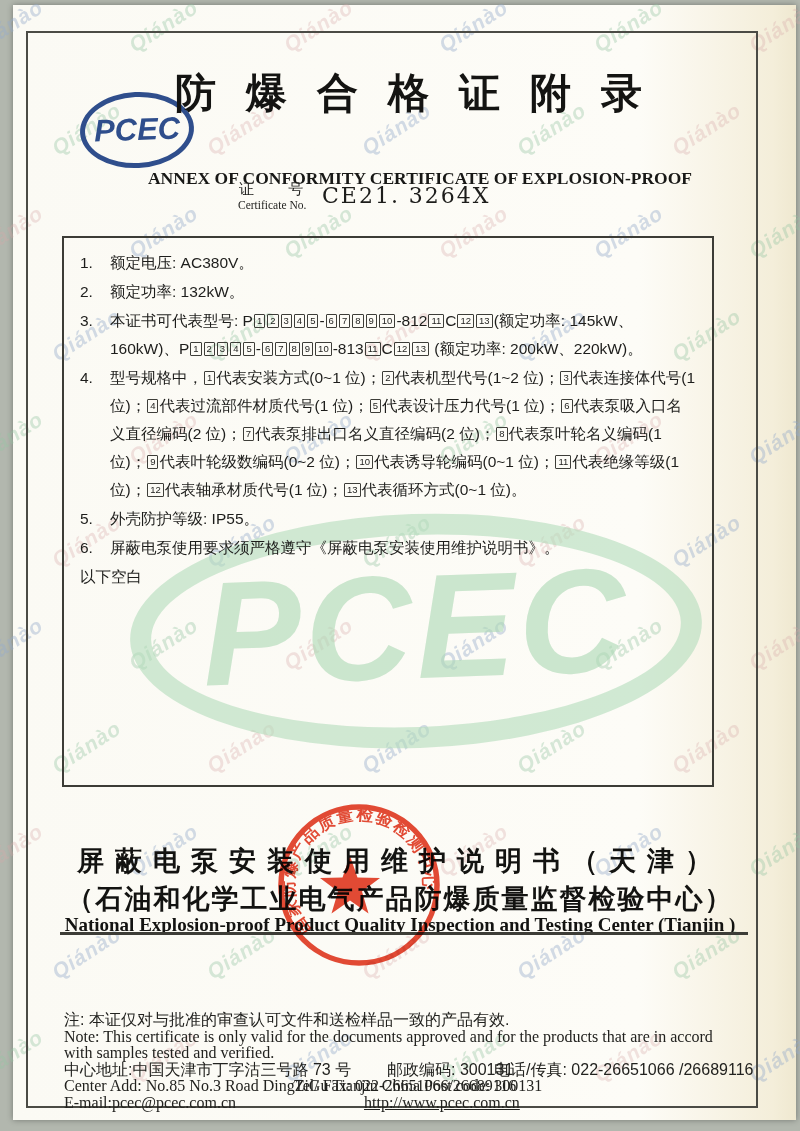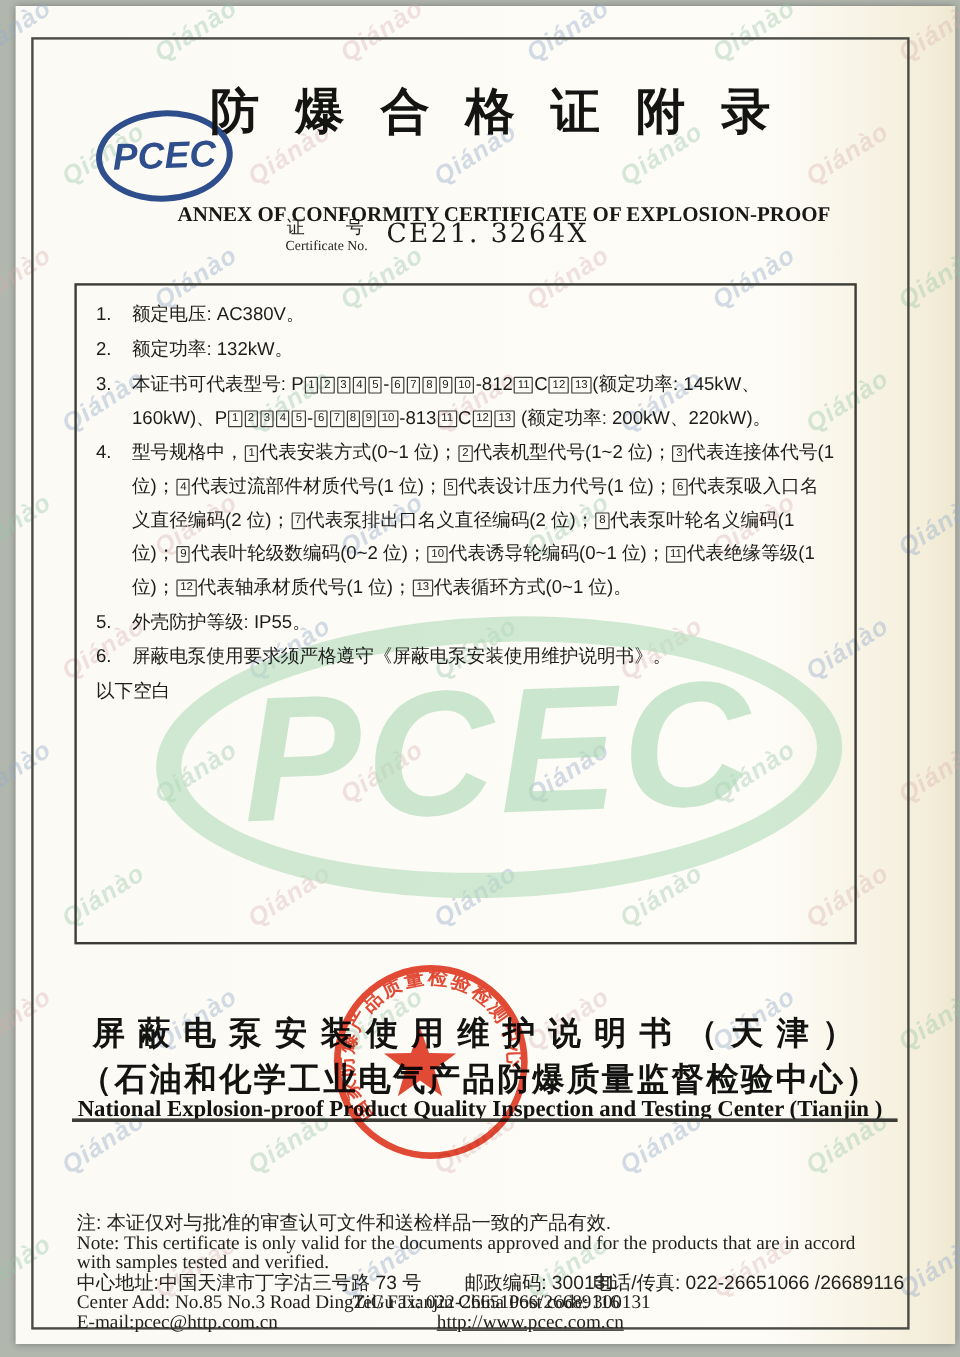--- a/index.html
+++ b/index.html
@@ -211,17 +211,17 @@
     <div class="crow">
       <span class="c0 cn">中心地址:中国天津市丁字沽三号路 73 号</span>
       <span class="c1 cn">邮政编码: 300131</span>
       <span class="c2 cn">电话/传真: 022-26651066 /26689116</span>
     </div>
     <div class="crow">
       <span class="c0">Center Add: No.85 No.3 Road DingZiGu Tianjin China Post code: 300131</span>
       <span class="c3">Tel/ Fax: 022-26651066/26689116</span>
     </div>
     <div class="crow">
-      <span class="c0">E-mail:pcec@http.com.cn</span>
+      <span class="c0">E-mail:pcec@pcec.com.cn</span>
       <span class="c4 site">http://www.pcec.com.cn</span>
     </div>
   </div>
 </div>
 
 </body></html>

